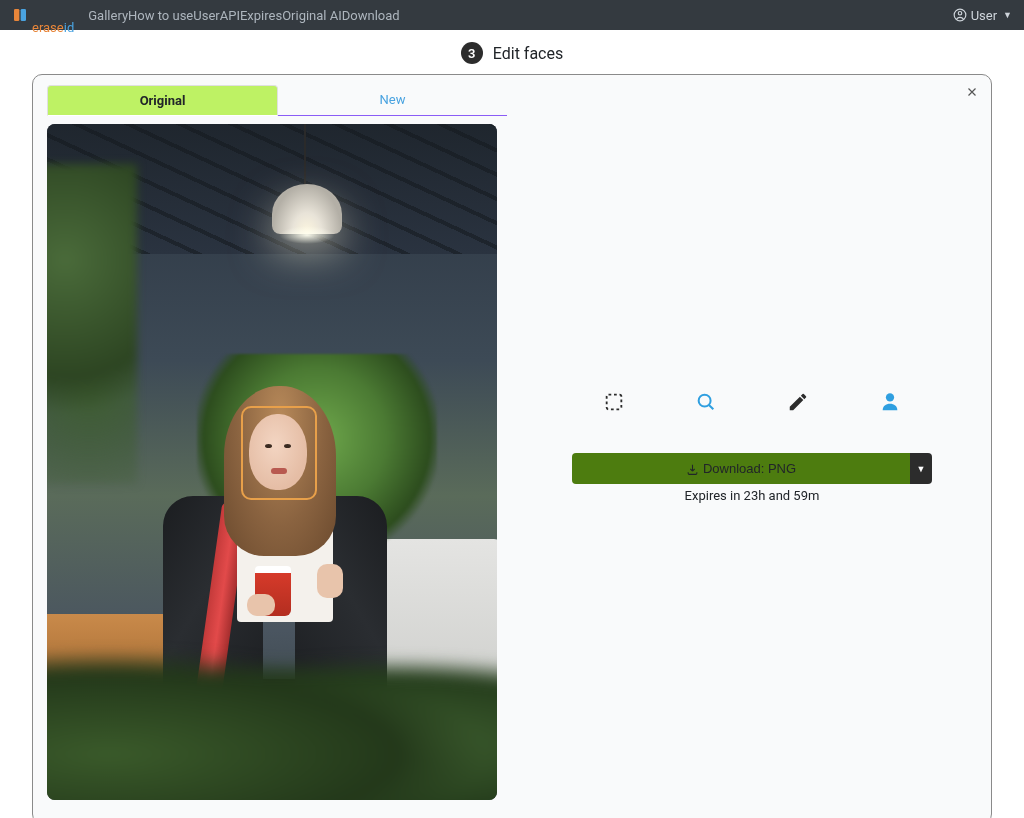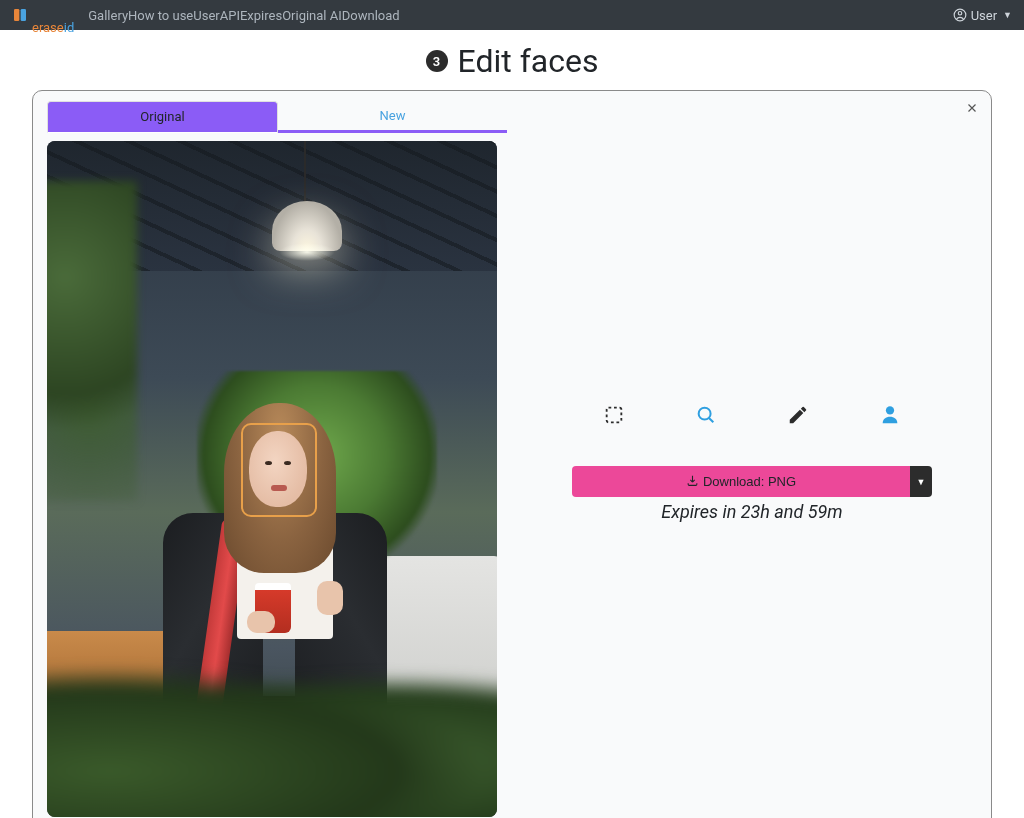--- a/index.html
+++ b/index.html
@@ -47,21 +47,21 @@
       background: #2c2c2c;
       color: #fff;
       border-radius: 50%;
       display: flex;
       align-items: center;
       justify-content: center;
       font-size: 13px;
       font-weight: 600;
     }
     .page-title {
-      font-size: 32px;
+      font-size: 16px;
       font-weight: 400;
       color: #212529;
     }
 
     
     .panel {
       margin: 0 32px;
       border: 1px solid #8a8a8a;
       border-radius: 10px;
       background: #f9fafb;
@@ -91,28 +91,28 @@
     .tab {
       flex: 1;
       text-align: center;
       padding: 7px 0;
       font-size: 13px;
       cursor: pointer;
       color: #6c757d;
       border-bottom: 1px solid transparent;
     }
     .tab.active {
-      background: #8b5cf6;
+      background: #bef264;
       color: #212529;
-      font-weight: 400;
+      font-weight: 700;
       border: 1px solid #e0e0e0;
       border-bottom: 1px solid #fff;
       border-radius: 4px 4px 0 0;
     }
-    .tab.inactive { color: #4aa3e0; border-bottom: 3px solid #8b5cf6; }
+    .tab.inactive { color: #4aa3e0; border-bottom: 1px solid #8b5cf6; }
 
     
     .image-preview {
       width: 450px;
       height: 676px;
       border-radius: 8px;
       overflow: hidden;
       position: relative;
       background: linear-gradient(180deg, #2a3340 0%, #3d4a56 35%, #5a6b5a 55%, #4a5560 75%, #2f3a35 100%);
     }
@@ -248,50 +248,49 @@
     .tool-btn { cursor: pointer; width: 22px; height: 22px; display:flex; align-items:center; justify-content:center; }
     .tool-btn svg { width: 22px; height: 22px; }
 
     
     .download-row {
       display: flex;
       width: 360px;
     }
     .download-btn {
       flex: 1;
-      background: #ec4899;
+      background: #4d7c0f;
       color: #212529;
       border: none;
       padding: 8px 0;
       font-size: 13px;
       font-weight: 500;
       border-radius: 4px 0 0 4px;
       cursor: pointer;
       display: flex;
-      align-items: flex-start;
+      align-items: flex-end;
       justify-content: center;
       gap: 4px;
     }
     .download-caret {
       width: 22px;
       background: #2c2c2c;
       color: #fff;
       border: none;
       border-radius: 0 4px 4px 0;
       cursor: pointer;
       display: flex;
       align-items: center;
       justify-content: center;
       font-size: 9px;
     }
     .expires {
       margin-top: 4px;
-      font-size: 18px;
+      font-size: 13px;
       color: #212529;
-      font-style: italic;
     }
   </style>
 </head>
 <body>
 
 <div class="navbar">
   <div class="navbar-left">
     <div class="logo">
       <svg class="logo-icon" viewBox="0 0 24 24">
           <rect x="3" y="3" width="8" height="18" rx="2" fill="#e8863a"></rect>

